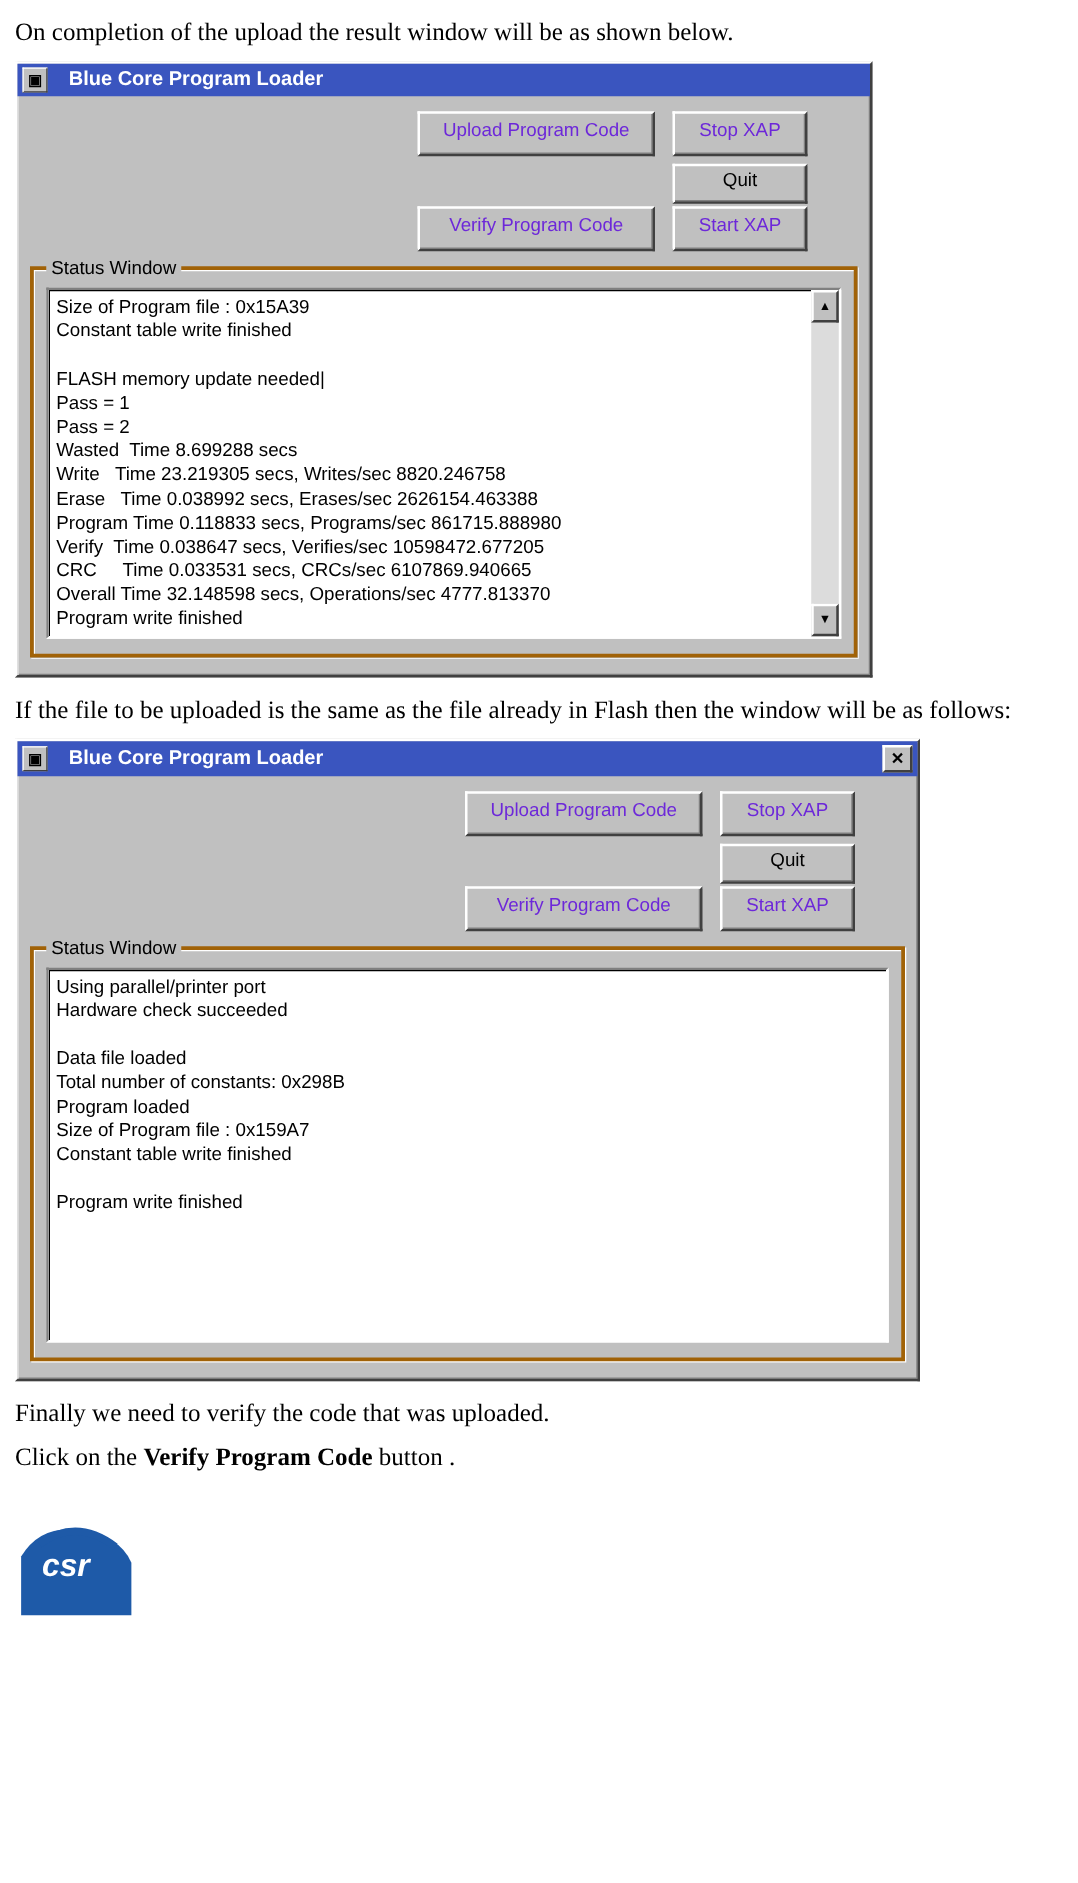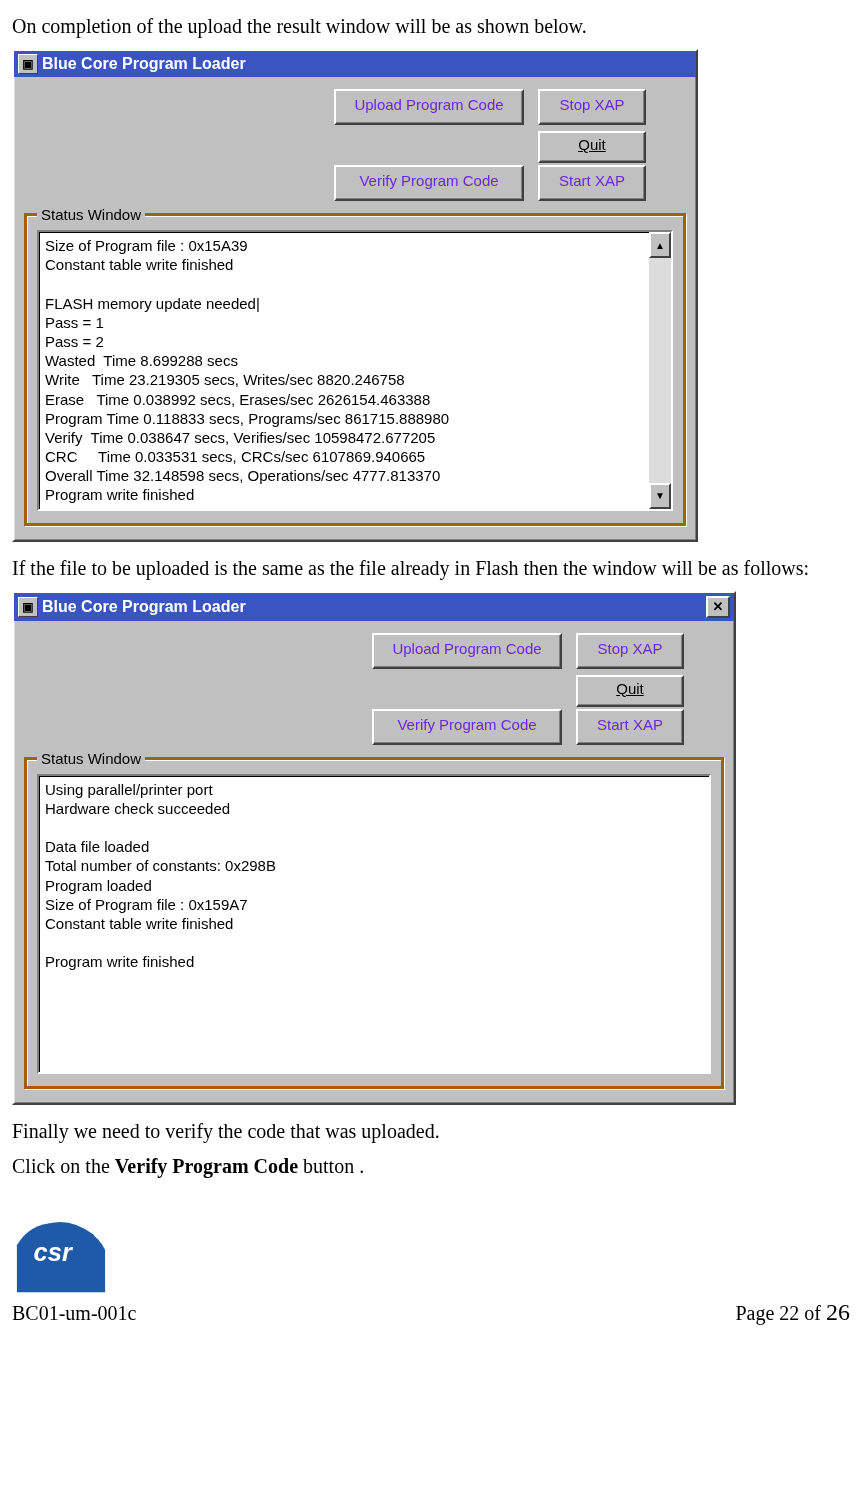--- a/index.html
+++ b/index.html
@@ -40,21 +40,21 @@
     background: #c0c0c0;
     border: 1px solid #fff;
     border-right-color: #404040;
     border-bottom-color: #404040;
   }
   .titlebar .sysicon span {
     font-family: sans-serif;
     color: #000;
     font-size: 12px;
   }
-  .titlebar .title-text { flex: 1; }
+  .titlebar .title-text { flex: 1; margin-left: 13px; }
   .closebox {
     width: 20px; height: 18px;
     background: #c0c0c0;
     border: 2px solid #fff;
     border-right-color: #404040;
     border-bottom-color: #404040;
     display: inline-flex; align-items: center; justify-content: center;
     font-family: Arial, sans-serif;
     font-weight: bold;
     font-size: 13px;
@@ -99,21 +99,20 @@
     height: 28px;
     background: #c0c0c0;
     border: 2px solid #fff;
     border-right-color: #404040;
     border-bottom-color: #404040;
     box-shadow: inset -1px -1px 0 #808080;
     font-family: "MS Sans Serif", Arial, sans-serif;
     font-size: 15px;
     text-align: center;
     line-height: 24px;
-    text-decoration: underline;
   }
   .groupbox {
     border: 3px solid #a16207;
     box-shadow: 1px 1px 0 #fff, inset 1px 1px 0 #fff;
     margin-top: 8px;
     padding: 14px 10px 12px 10px;
     position: relative;
   }
   .groupbox .legend {
     position: absolute;
@@ -278,19 +277,13 @@
 </p>
 
 <div class="footer">
   <div class="logo">
     <svg viewBox="0 0 100 80" width="98" height="80">
       <path d="M5 78 L5 30 Q20 5 50 8 Q85 12 95 35 L95 78 Z" fill="#1e5aa8"></path>
       <path d="M20 20 Q50 -2 82 22" stroke="#1e5aa8" stroke-width="6" fill="none"></path>
       <text x="22" y="46" font-family="Arial" font-size="26" font-weight="bold" font-style="italic" fill="#fff">csr</text>
     </svg>
   </div>
-  <div class="footer-line">
-    <span>BC01-um-001c</span>
-    <span class="page-of">
-      <span>Page </span><span>22</span><span> of </span><span class="big">26</span>
-    </span>
-  </div>
 </div>
 
 </body></html>

